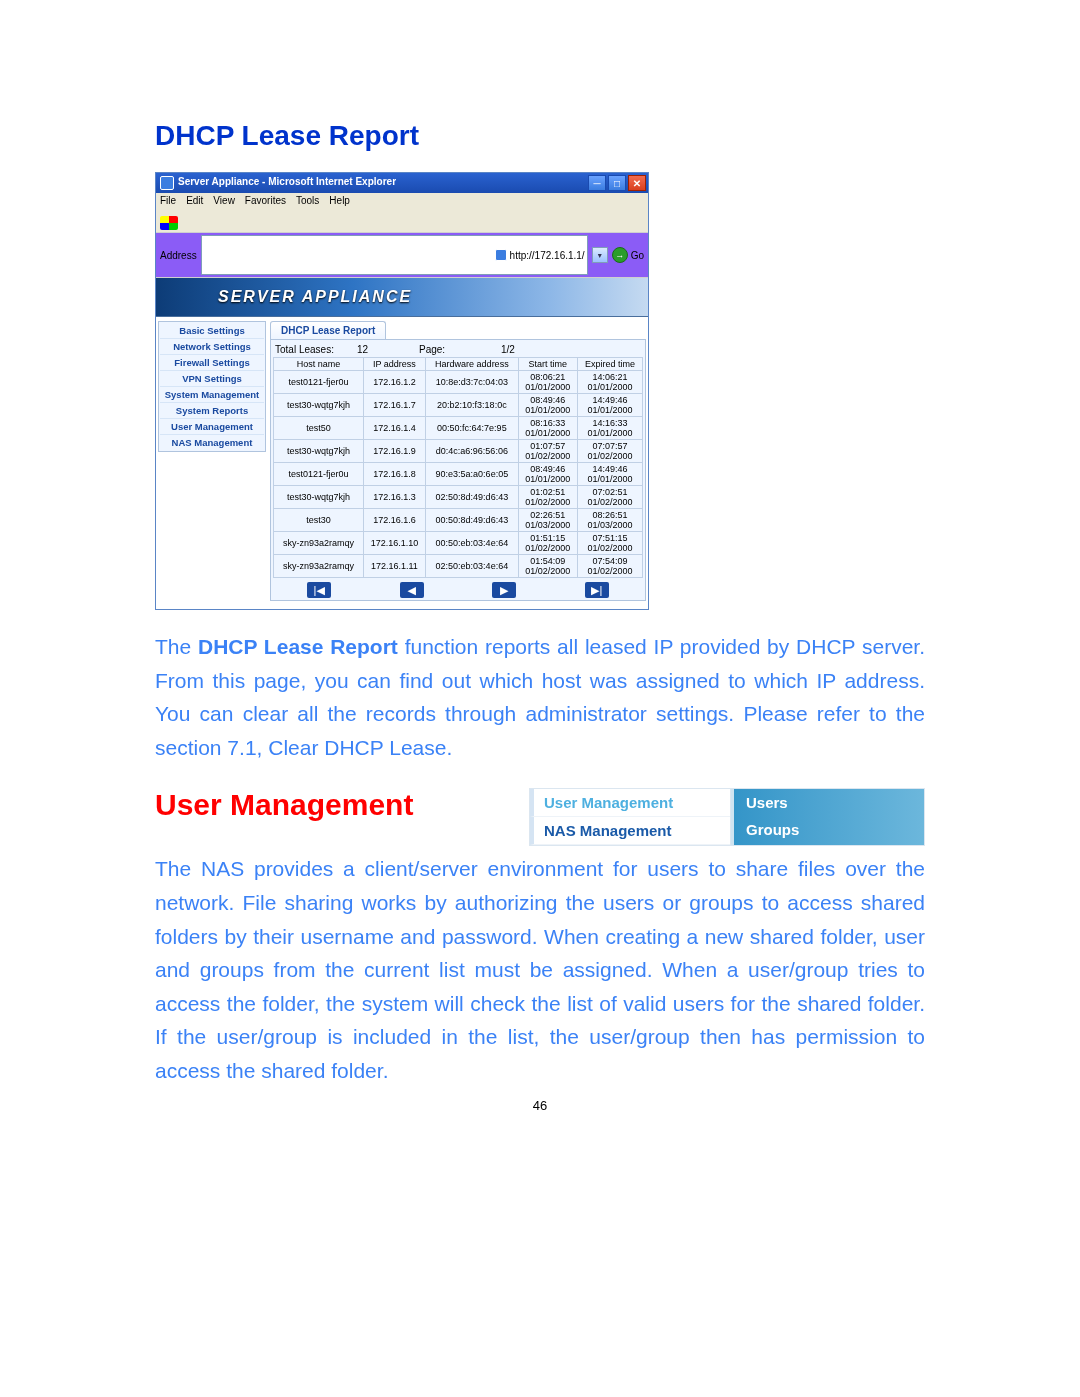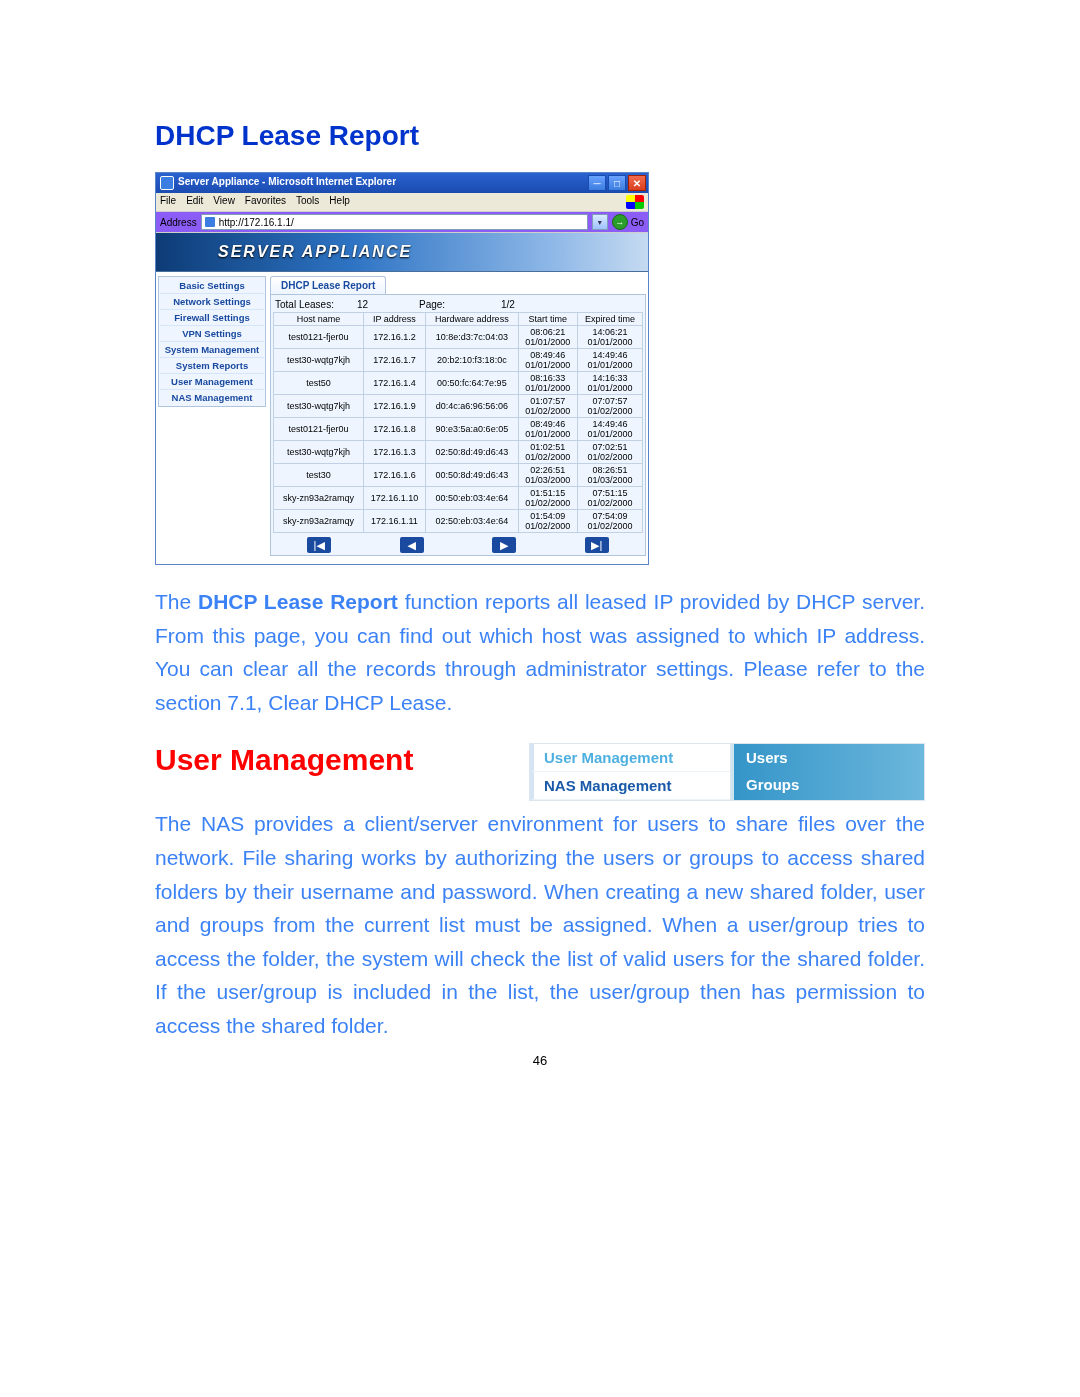--- a/index.html
+++ b/index.html
@@ -68,37 +68,38 @@
     font-size:10px; color:#fff;
   }
   .ie-btn.close { background: linear-gradient(#f26b4e,#d93f1f); border-color:#a02000; }
   .ie-menubar {
     background: #ece9d8;
     padding: 2px 4px;
     display:flex; gap:10px;
     font-size:10px;
     border-bottom:1px solid #cfcfcf;
     justify-content: space-between;
+    flex-direction: column;
   }
   .ie-menubar-left { display:flex; gap:10px; }
   .winflag {
     width:18px; height:14px;
     background: conic-gradient(#f00 25%, #0c0 25% 50%, #00f 50% 75%, #ff0 75%);
     border-radius:2px;
   }
   .ie-addressbar {
     background:#8b5cf6;
     padding:2px 4px;
     display:flex; align-items:center; gap:4px;
     font-size:10px;
     border-bottom:1px solid #cfcfcf;
   }
   .ie-addr-input {
     flex:1; background:#fff; border:1px solid #7f9db9;
-    height:14px; padding:0 2px; display:flex; align-items:center; gap:3px;
+    height:14px; padding:12px 2px; display:flex; align-items:center; gap:3px;justify-content:flex-end;
   }
   .ie-dropdown {
     width:14px; height:14px; background:linear-gradient(#dbeaff,#9cc1ff);
     border:1px solid #7f9db9;
     display:flex;align-items:center;justify-content:center;font-size:8px;color:#335;
   }
   .ie-go {
     display:flex; align-items:center; gap:3px;
     font-size:10px;
   }

